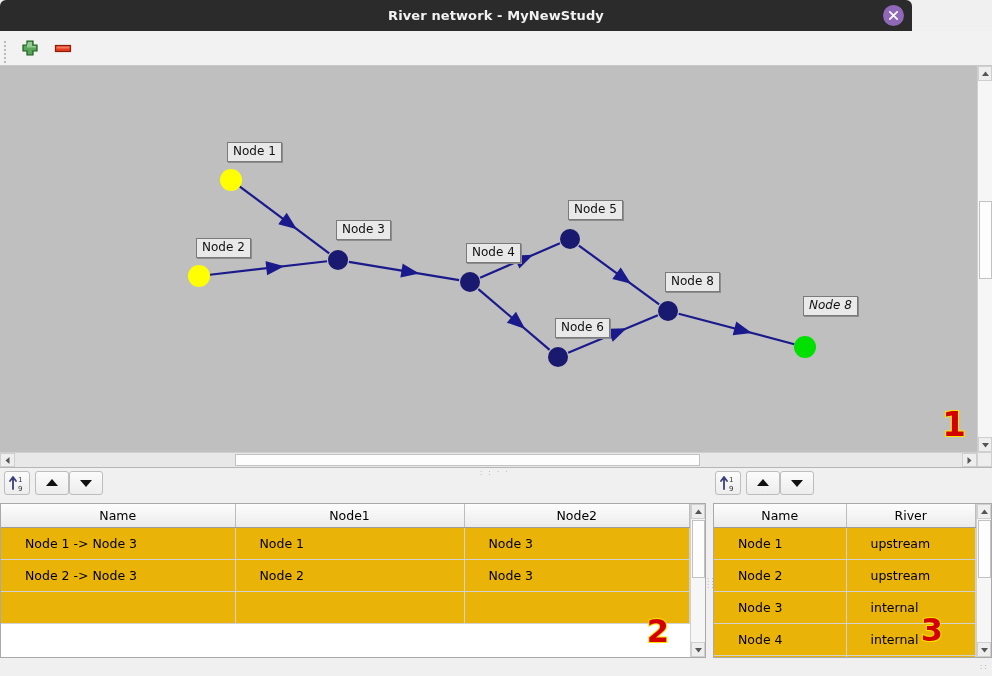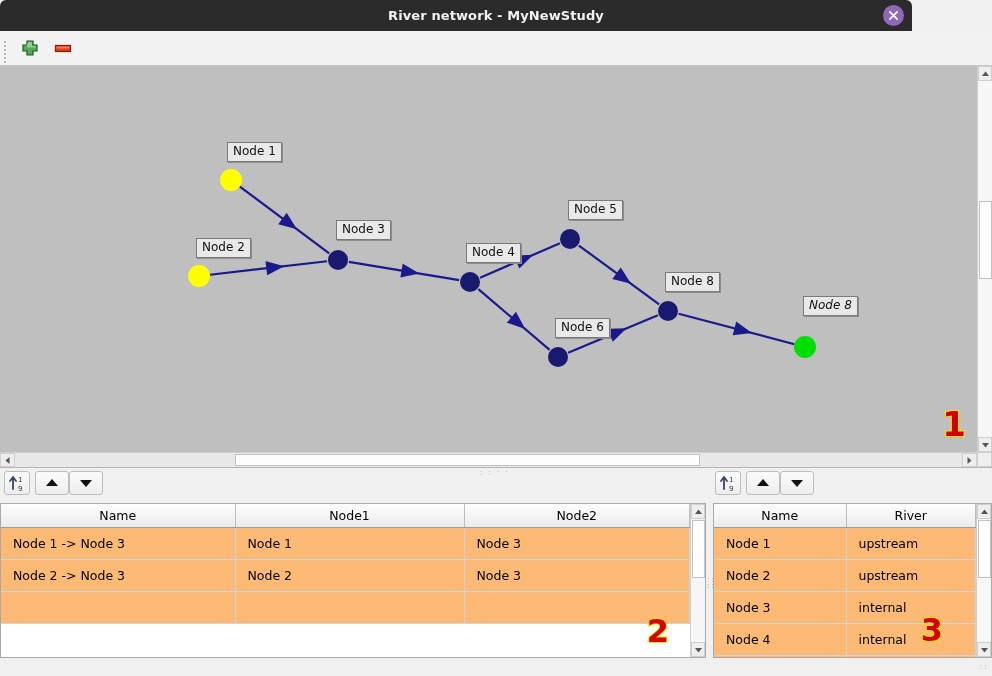--- a/index.html
+++ b/index.html
@@ -210,24 +210,24 @@
     border-bottom: 1px solid #9c9c9c;
     font-weight: normal;
     font-size: 12.5px;
     height: 21px;
     color: #000;
   }
   table.grid td {
     border-right: 1px solid #d2d2d2;
     border-bottom: 1px solid #d2d2d2;
     height: 29px;
-    padding-left: 12px;
+    padding-left: 24px;
     font-size: 12.5px;
     color: #000;
-    background: #fdba74;
+    background: #eab308;
     overflow: hidden;
     white-space: nowrap;
   }
   .tbl-vscroll {
     position:absolute; top:0; right:0; width:15px; height:100%;
     background:#f6f6f6; border-left:1px solid #cfcfcf; box-sizing:border-box;
   }
   .tbl-vscroll .a-up, .tbl-vscroll .a-dn {
     position:absolute; left:0; width:14px; height:15px;
     background:#eeeeee; border:1px solid #cfcfcf; box-sizing:border-box; cursor:pointer;

